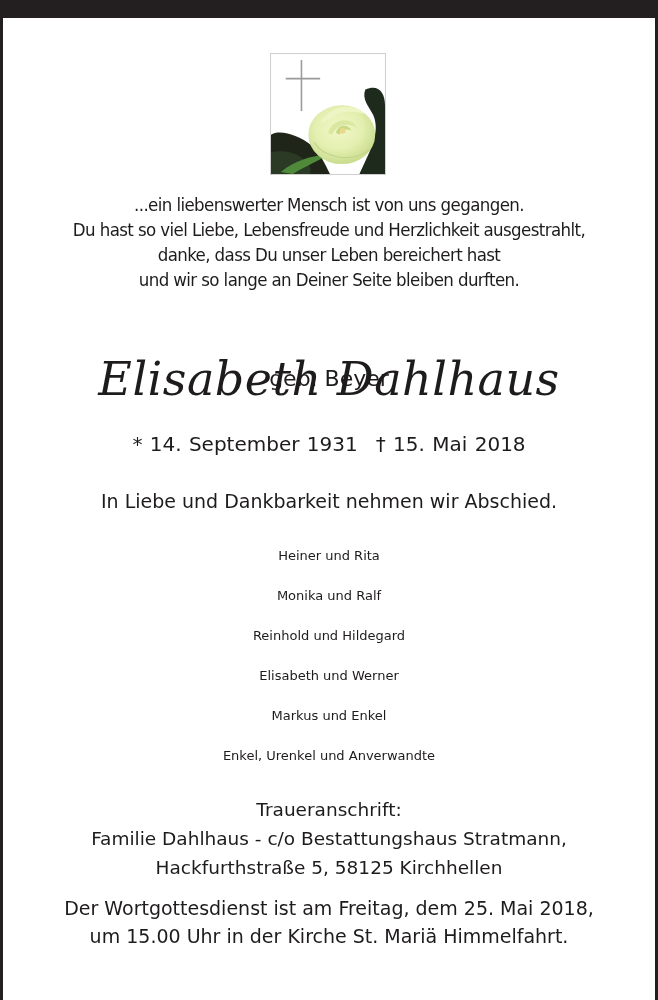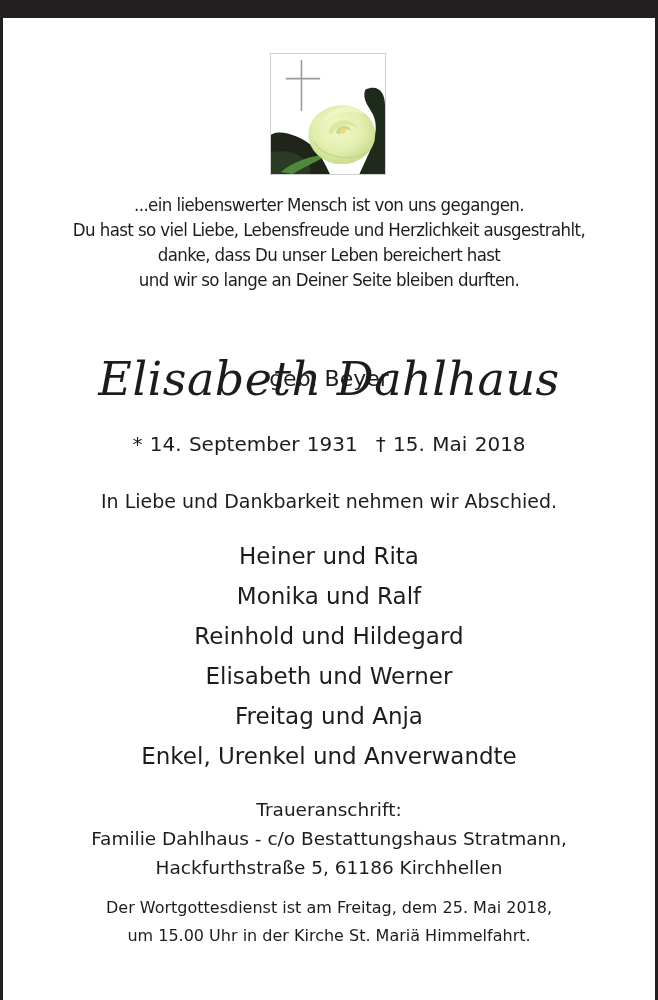--- a/index.html
+++ b/index.html
@@ -70,31 +70,31 @@
       word-spacing: 1px;
     }
     .dates .sep { display: inline-block; width: 18px; }
     .farewell {
       top: 470px;
       font-size: 19px;
       line-height: 26px;
     }
     .family {
       top: 518px;
-      font-size: 23px;
+      font-size: 13px;
       line-height: 40px;
     }
     .address {
       top: 777px;
       font-size: 18.5px;
       line-height: 29px;
     }
     .service {
       top: 876px;
-      font-size: 16px;
+      font-size: 19px;
       line-height: 28px;
     }
   </style>
 </head>
 <body>
 
 <div class="card">
 
   <div class="photo">
     <svg viewBox="0 0 116 122" xmlns="http://www.w3.org/2000/svg">
@@ -141,28 +141,28 @@
     <span>* 14. September 1931</span><span class="sep"></span><span>† 15. Mai 2018</span>
   </div>
 
   <div class="block farewell">In Liebe und Dankbarkeit nehmen wir Abschied.</div>
 
   <div class="block family">
     <span class="line">Heiner und Rita</span>
     <span class="line">Monika und Ralf</span>
     <span class="line">Reinhold und Hildegard</span>
     <span class="line">Elisabeth und Werner</span>
-    <span class="line">Freitag und Anja</span>
+    <span class="line">Markus und Enkel</span>
     <span class="line">Enkel, Urenkel und Anverwandte</span>
   </div>
 
   <div class="block address">
     <span class="line">Traueranschrift:</span>
     <span class="line">Familie Dahlhaus - c/o Bestattungshaus Stratmann,</span>
-    <span class="line">Hackfurthstraße 5, 61186 Kirchhellen</span>
+    <span class="line">Hackfurthstraße 5, 58125 Kirchhellen</span>
   </div>
 
   <div class="block service">
     <span class="line">Der Wortgottesdienst ist am Freitag, dem 25. Mai 2018,</span>
     <span class="line">um 15.00 Uhr in der Kirche St. Mariä Himmelfahrt.</span>
   </div>
 
 </div>
 
 </body></html>

